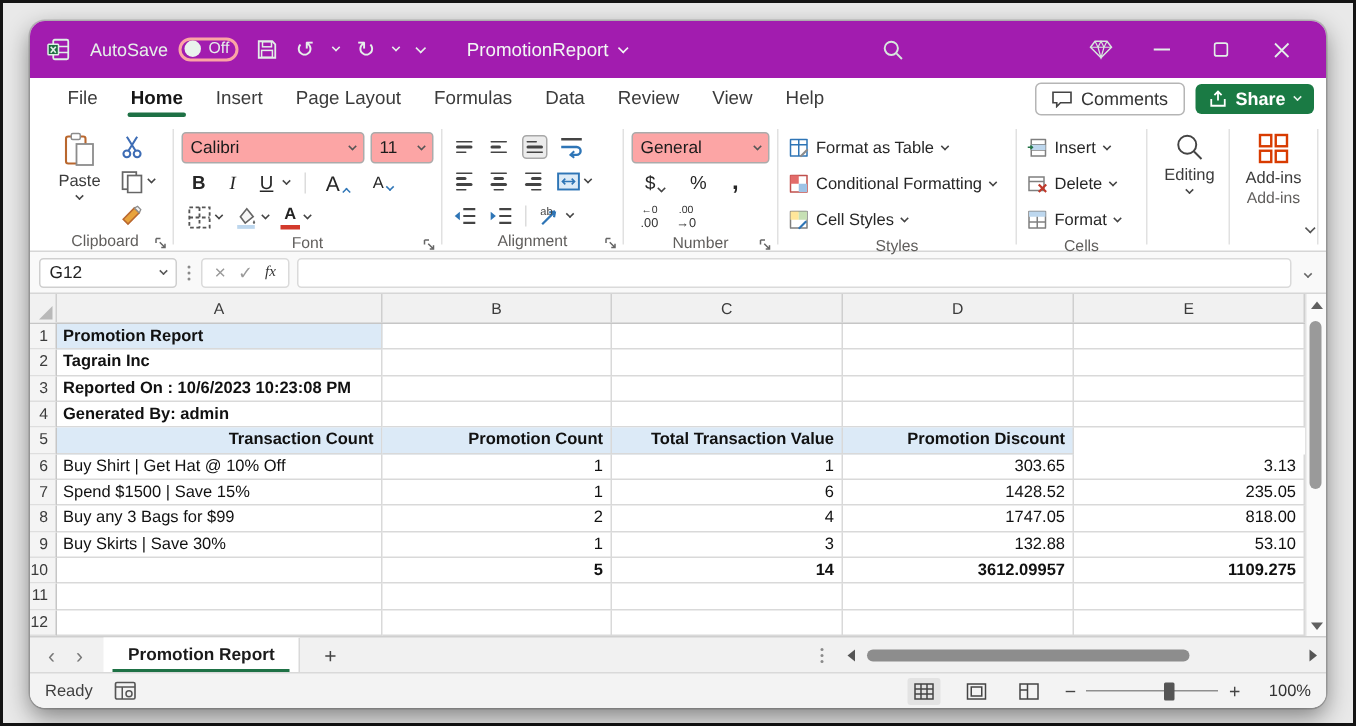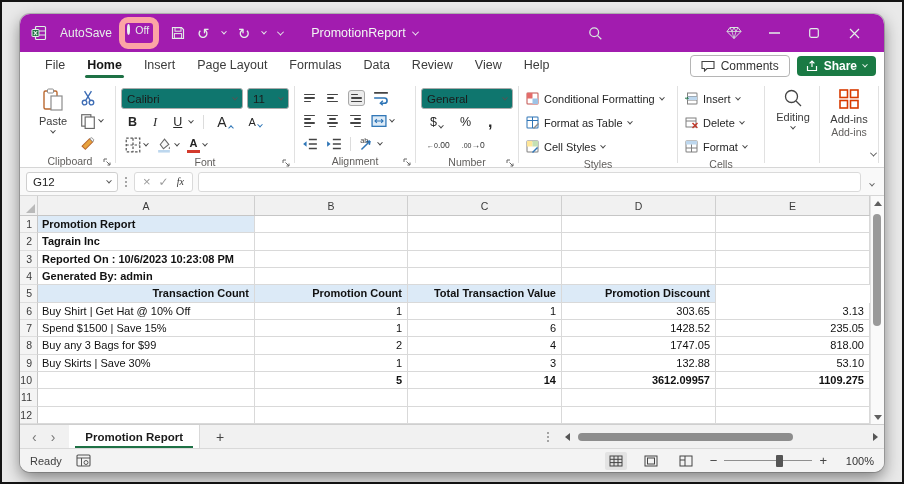--- a/index.html
+++ b/index.html
@@ -9,21 +9,21 @@
   .window { position:absolute; left:18px; top:12px; width:864px; height:458px;
             border-radius:10px; box-shadow:0 6px 16px rgba(0,0,0,.45), 0 0 0 1px rgba(0,0,0,.18);
             background:#fff; overflow:hidden; display:flex; flex-direction:column; }
 
   
   .titlebar { height:38px; background:#a21caf; display:flex; align-items:center; color:#e6f0ea;
               font-size:12px; padding:0 10px; flex:none; }
   .tb-left { display:flex; align-items:center; gap:12px; }
   .logo { width:18px; height:18px; display:flex; align-items:center; justify-content:center; }
   .autosave { display:flex; align-items:center; gap:7px; }
-  .toggle { width:40px; height:32px; border:6px solid #fca5a5; border-radius:9px; display:flex; align-items:flex-start; padding:1px 4px 1px 2px; gap:5px; }
+  .toggle { width:40px; height:16px; border:2px solid #fca5a5; border-radius:9px; display:flex; align-items:flex-end; padding:1px 4px 1px 2px; gap:5px; }
   .knob { width:11px; height:11px; border-radius:50%; background:#e9f3ed; }
   .toggle-state { font-size:10.5px; }
   .tb-glyph { font-size:15px; line-height:1; color:#e6f0ea; }
   .chev { display:inline-block; width:5px; height:5px; border-right:1.3px solid currentColor;
           border-bottom:1.3px solid currentColor; transform:rotate(45deg) translate(-1px,-1px); }
   .chev-sm { width:4px; height:4px; }
   .doc-title { margin-left:28px; display:flex; align-items:center; gap:7px; font-size:12.5px; color:#f2f7f4; }
   .tb-search { margin-left:170px; }
   .tb-right { margin-left:auto; display:flex; align-items:center; gap:0; }
   .tb-btn { width:40px; height:30px; display:flex; align-items:center; justify-content:center; color:#dcebe2; }
@@ -46,30 +46,30 @@
   .group-rows { flex:1; display:flex; gap:4px;text-align:center; }
   .group-label { height:17px; font-size:10.5px; color:#605e5c; text-align:center; position:relative; line-height:15px; }
   .launcher { position:absolute; right:-1px; bottom:3px; }
   .gsep { width:1px; background:#e1e1e1; margin:4px 1px; flex:none; }
   .bigbtn { display:flex; flex-direction:column; align-items:center; justify-content:flex-start; padding-top:4px; gap:3px;
             font-size:11px; color:#3b3b3b; min-width:46px; }
   .icon-sm { width:16px; height:16px; display:inline-flex; align-items:center; justify-content:center; flex:none; }
   .mini-rows { display:flex; flex-direction:column; justify-content:flex-start; gap:3px; padding-top:4px; }
   .mini { display:flex; align-items:center; gap:3px; height:20px; color:#3b3b3b; }
   .fchip { border:1px solid #ababab; border-radius:3px; height:21px; display:flex; align-items:center;
-           padding:0 5px; font-size:11.5px; color:#1b1b1b; gap:4px; background:#0f766e; }
+           padding:0 5px; font-size:11.5px; color:#1b1b1b; gap:4px; background:#fca5a5; }
   .glyph-btn { font-size:12.5px; color:#262626; padding:0 3px; display:flex; align-items:flex-end; gap:2px; }
   .row3 { display:flex; align-items:center; gap:8px; height:20px; }
   .alicon { display:flex; flex-direction:column; gap:2px; padding:3px 2px; }
   .alicon i { display:block; height:1.6px; background:#444; border-radius:1px; }
   .selbox { border:1px solid #a8a8a8; background:#ececec; border-radius:3px; }
   .listbtn { display:flex; align-items:center; gap:5px; font-size:11px; color:#262626; height:21px; white-space:nowrap; }
   .sq { width:13px; height:13px; flex:none; border-radius:2px; }
   .ribbon-collapse { position:absolute; right:8px; bottom:6px; color:#555; }
-  .dec-icon { display:flex; flex-direction:row; align-items:center; line-height:1; color:#333; }
+  .dec-icon { display:flex; flex-direction:column; align-items:center; line-height:1; color:#333; }
   .dec-icon b { font-size:7px; font-weight:normal; }
   .dec-icon span { font-size:8.5px; }
 
   
   .formulabar { height:28px; background:#f9f9f9; border-bottom:1px solid #d6d6d6; display:flex; align-items:center;
                 padding:3px 6px; gap:5px; flex:none; }
   .namebox { width:92px; height:20px; border:1px solid #cfcfcf; border-radius:3px; background:#fff; display:flex;
              align-items:center; padding:0 6px; font-size:11.5px; color:#222; }
   .namebox .chev { margin-left:auto; color:#555; }
   .dots3 { display:flex; flex-direction:column; gap:2px; padding:0 2px; }
@@ -472,35 +472,35 @@
               </svg>
         </span>
       </div>
     </div>
     <div class="gsep"></div>
 
     <div class="group" style="width:156px">
       <div class="mini-rows" style="width:100%;padding-left:2px">
         <span class="listbtn">
           <svg class="sq" viewBox="0 0 13 13">
-                <rect x="1" y="1" width="11" height="11" fill="#fff" stroke="#c0504d"></rect>
-                <rect x="1" y="1" width="5.5" height="5.5" fill="#e36c6a"></rect>
-                <rect x="6.5" y="6.5" width="5.5" height="5.5" fill="#9dc3e6"></rect>
-              </svg>
-          <span>Conditional Formatting</span>
-          <span class="chev chev-sm" style="color:#444"></span>
-        </span>
-        <span class="listbtn">
-          <svg class="sq" viewBox="0 0 13 13">
                 <rect x="1" y="1" width="11" height="11" fill="#fff" stroke="#2e75b6"></rect>
                 <line x1="1" y1="4.5" x2="12" y2="4.5" stroke="#2e75b6"></line>
                 <line x1="6.5" y1="1" x2="6.5" y2="12" stroke="#2e75b6"></line>
                 <path d="M7 12 L12 7 l1 1 -5 5z" fill="#8c8c8c"></path>
               </svg>
           <span>Format as Table</span>
+          <span class="chev chev-sm" style="color:#444"></span>
+        </span>
+        <span class="listbtn">
+          <svg class="sq" viewBox="0 0 13 13">
+                <rect x="1" y="1" width="11" height="11" fill="#fff" stroke="#c0504d"></rect>
+                <rect x="1" y="1" width="5.5" height="5.5" fill="#e36c6a"></rect>
+                <rect x="6.5" y="6.5" width="5.5" height="5.5" fill="#9dc3e6"></rect>
+              </svg>
+          <span>Conditional Formatting</span>
           <span class="chev chev-sm" style="color:#444"></span>
         </span>
         <span class="listbtn">
           <svg class="sq" viewBox="0 0 13 13">
                 <rect x="1" y="1" width="11" height="11" fill="#fff" stroke="#7f7f7f"></rect>
                 <rect x="1" y="1" width="5.5" height="5.5" fill="#ffe699"></rect>
                 <rect x="6.5" y="1" width="5.5" height="5.5" fill="#c6e0b4"></rect>
                 <path d="M6 12 L11 7 l1 1 -5 5z" fill="#2e75b6"></path>
               </svg>
           <span>Cell Styles</span>

